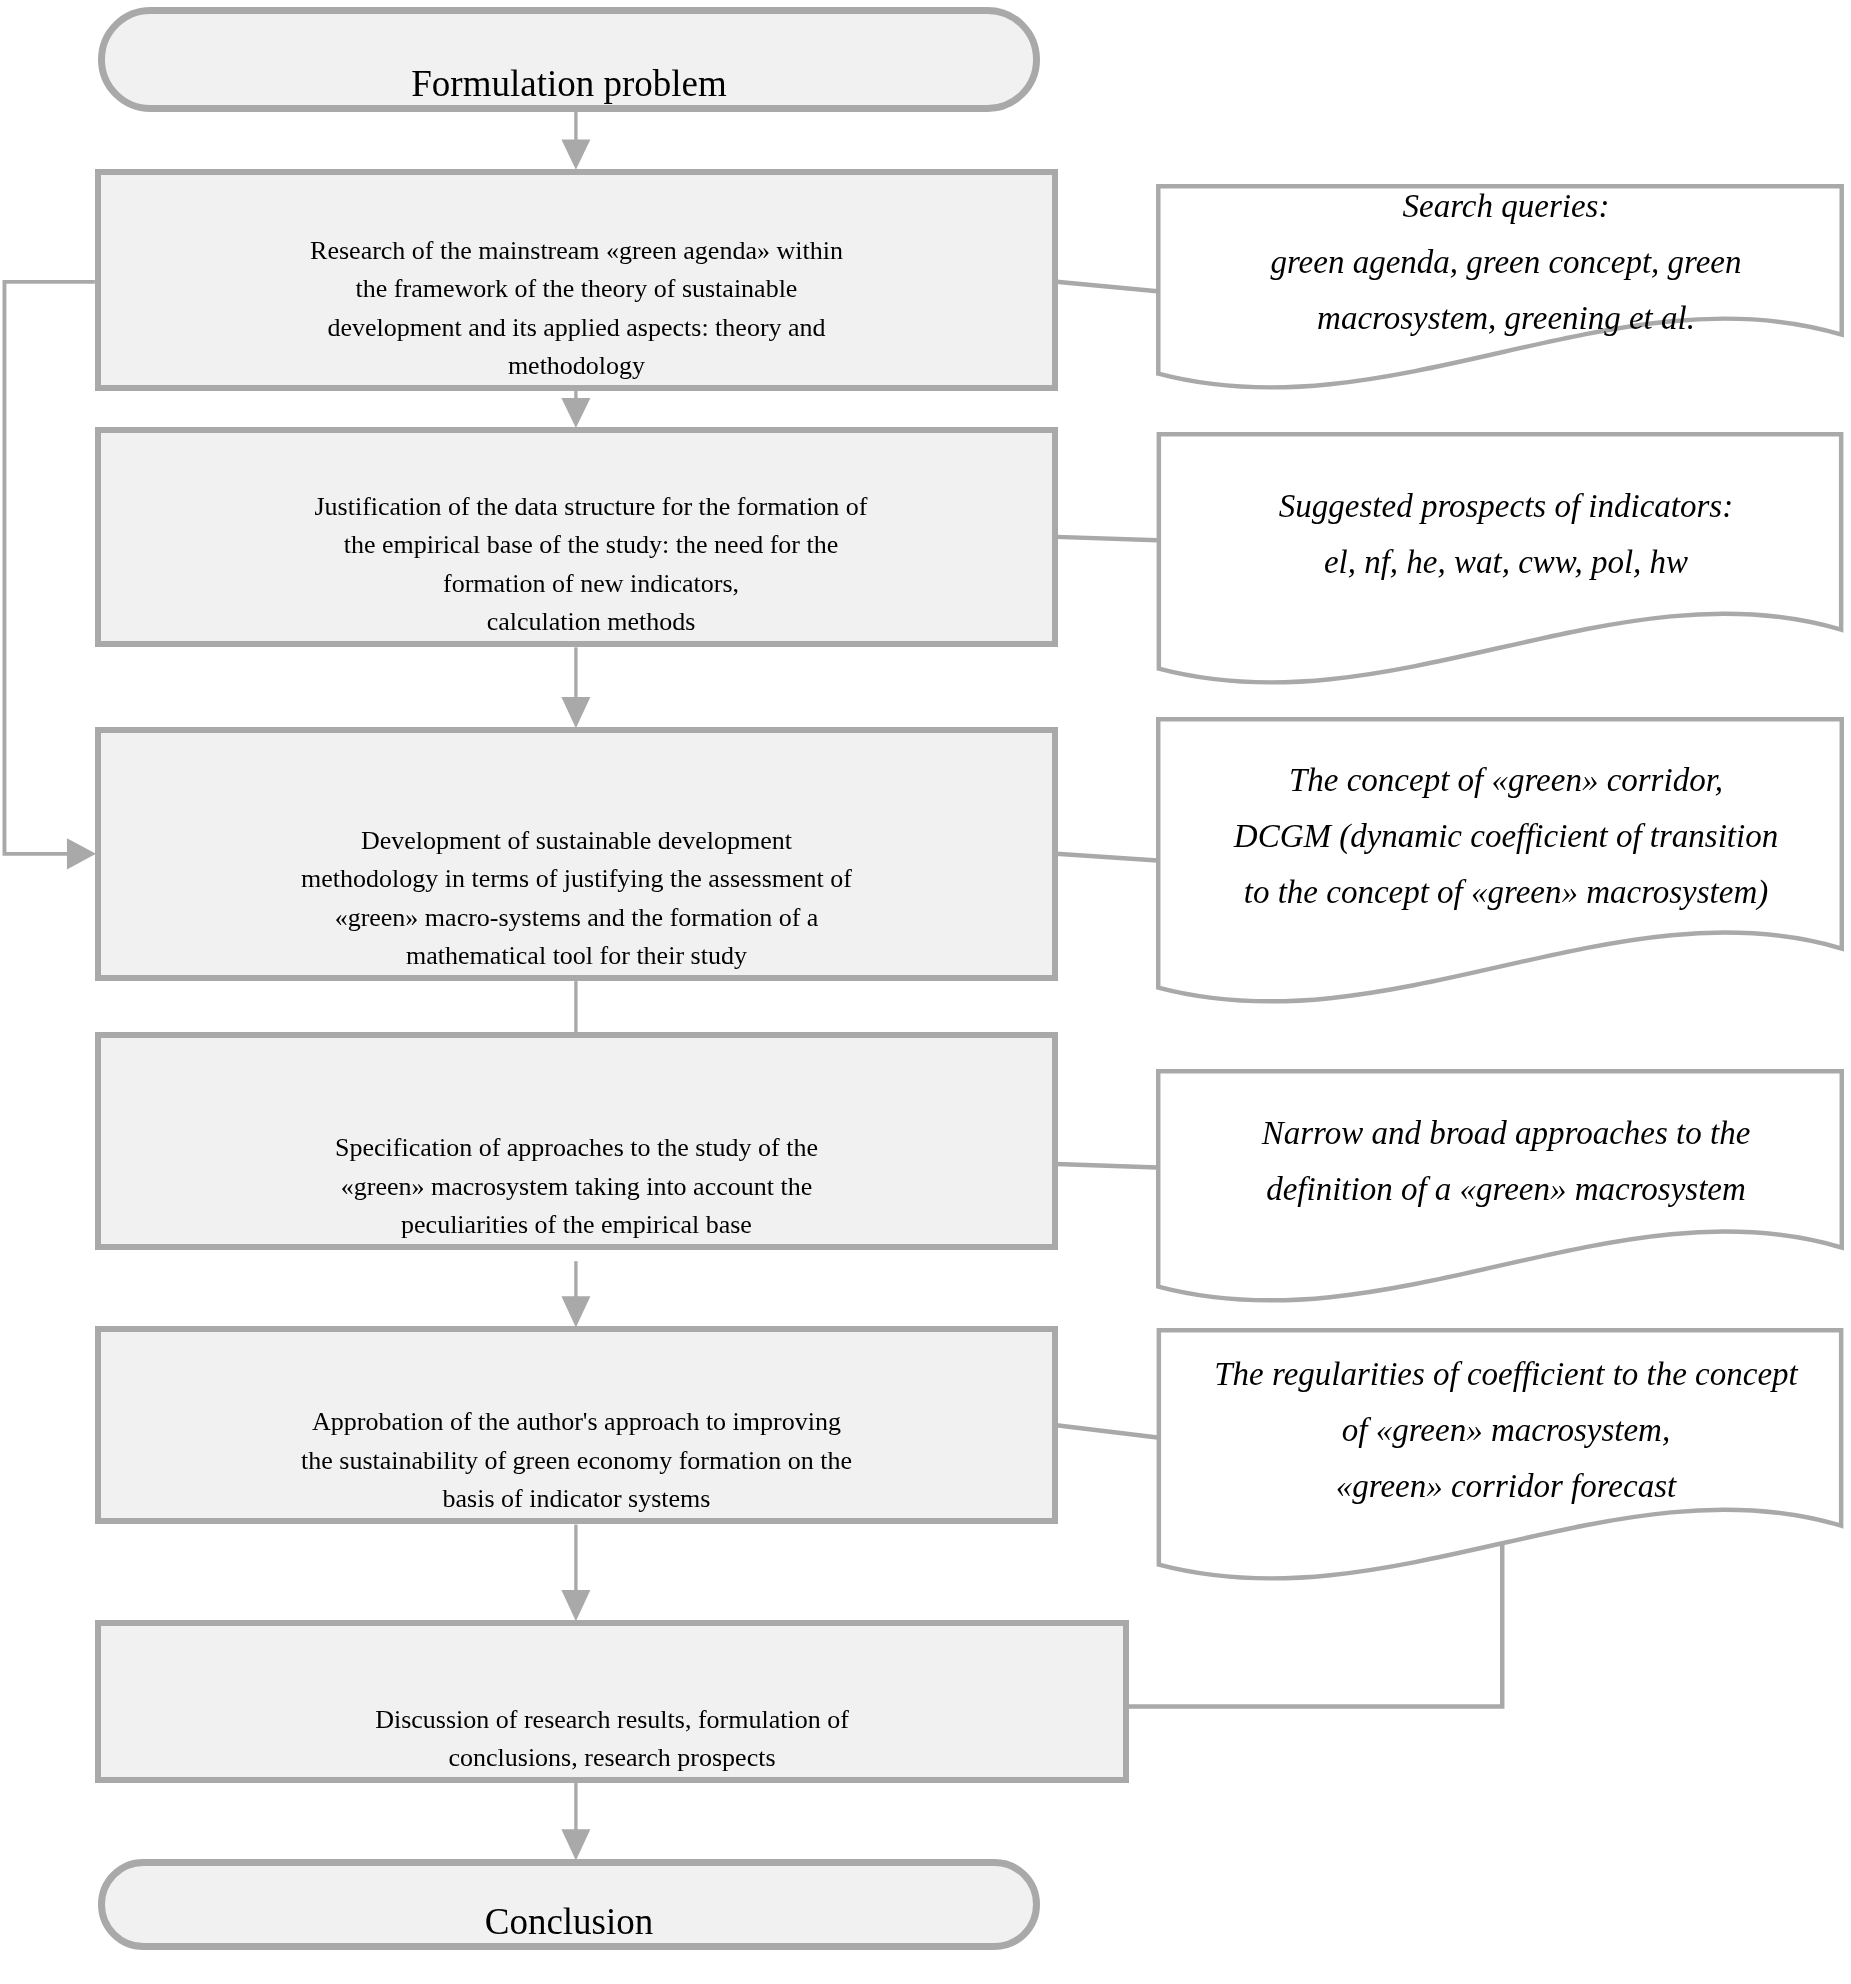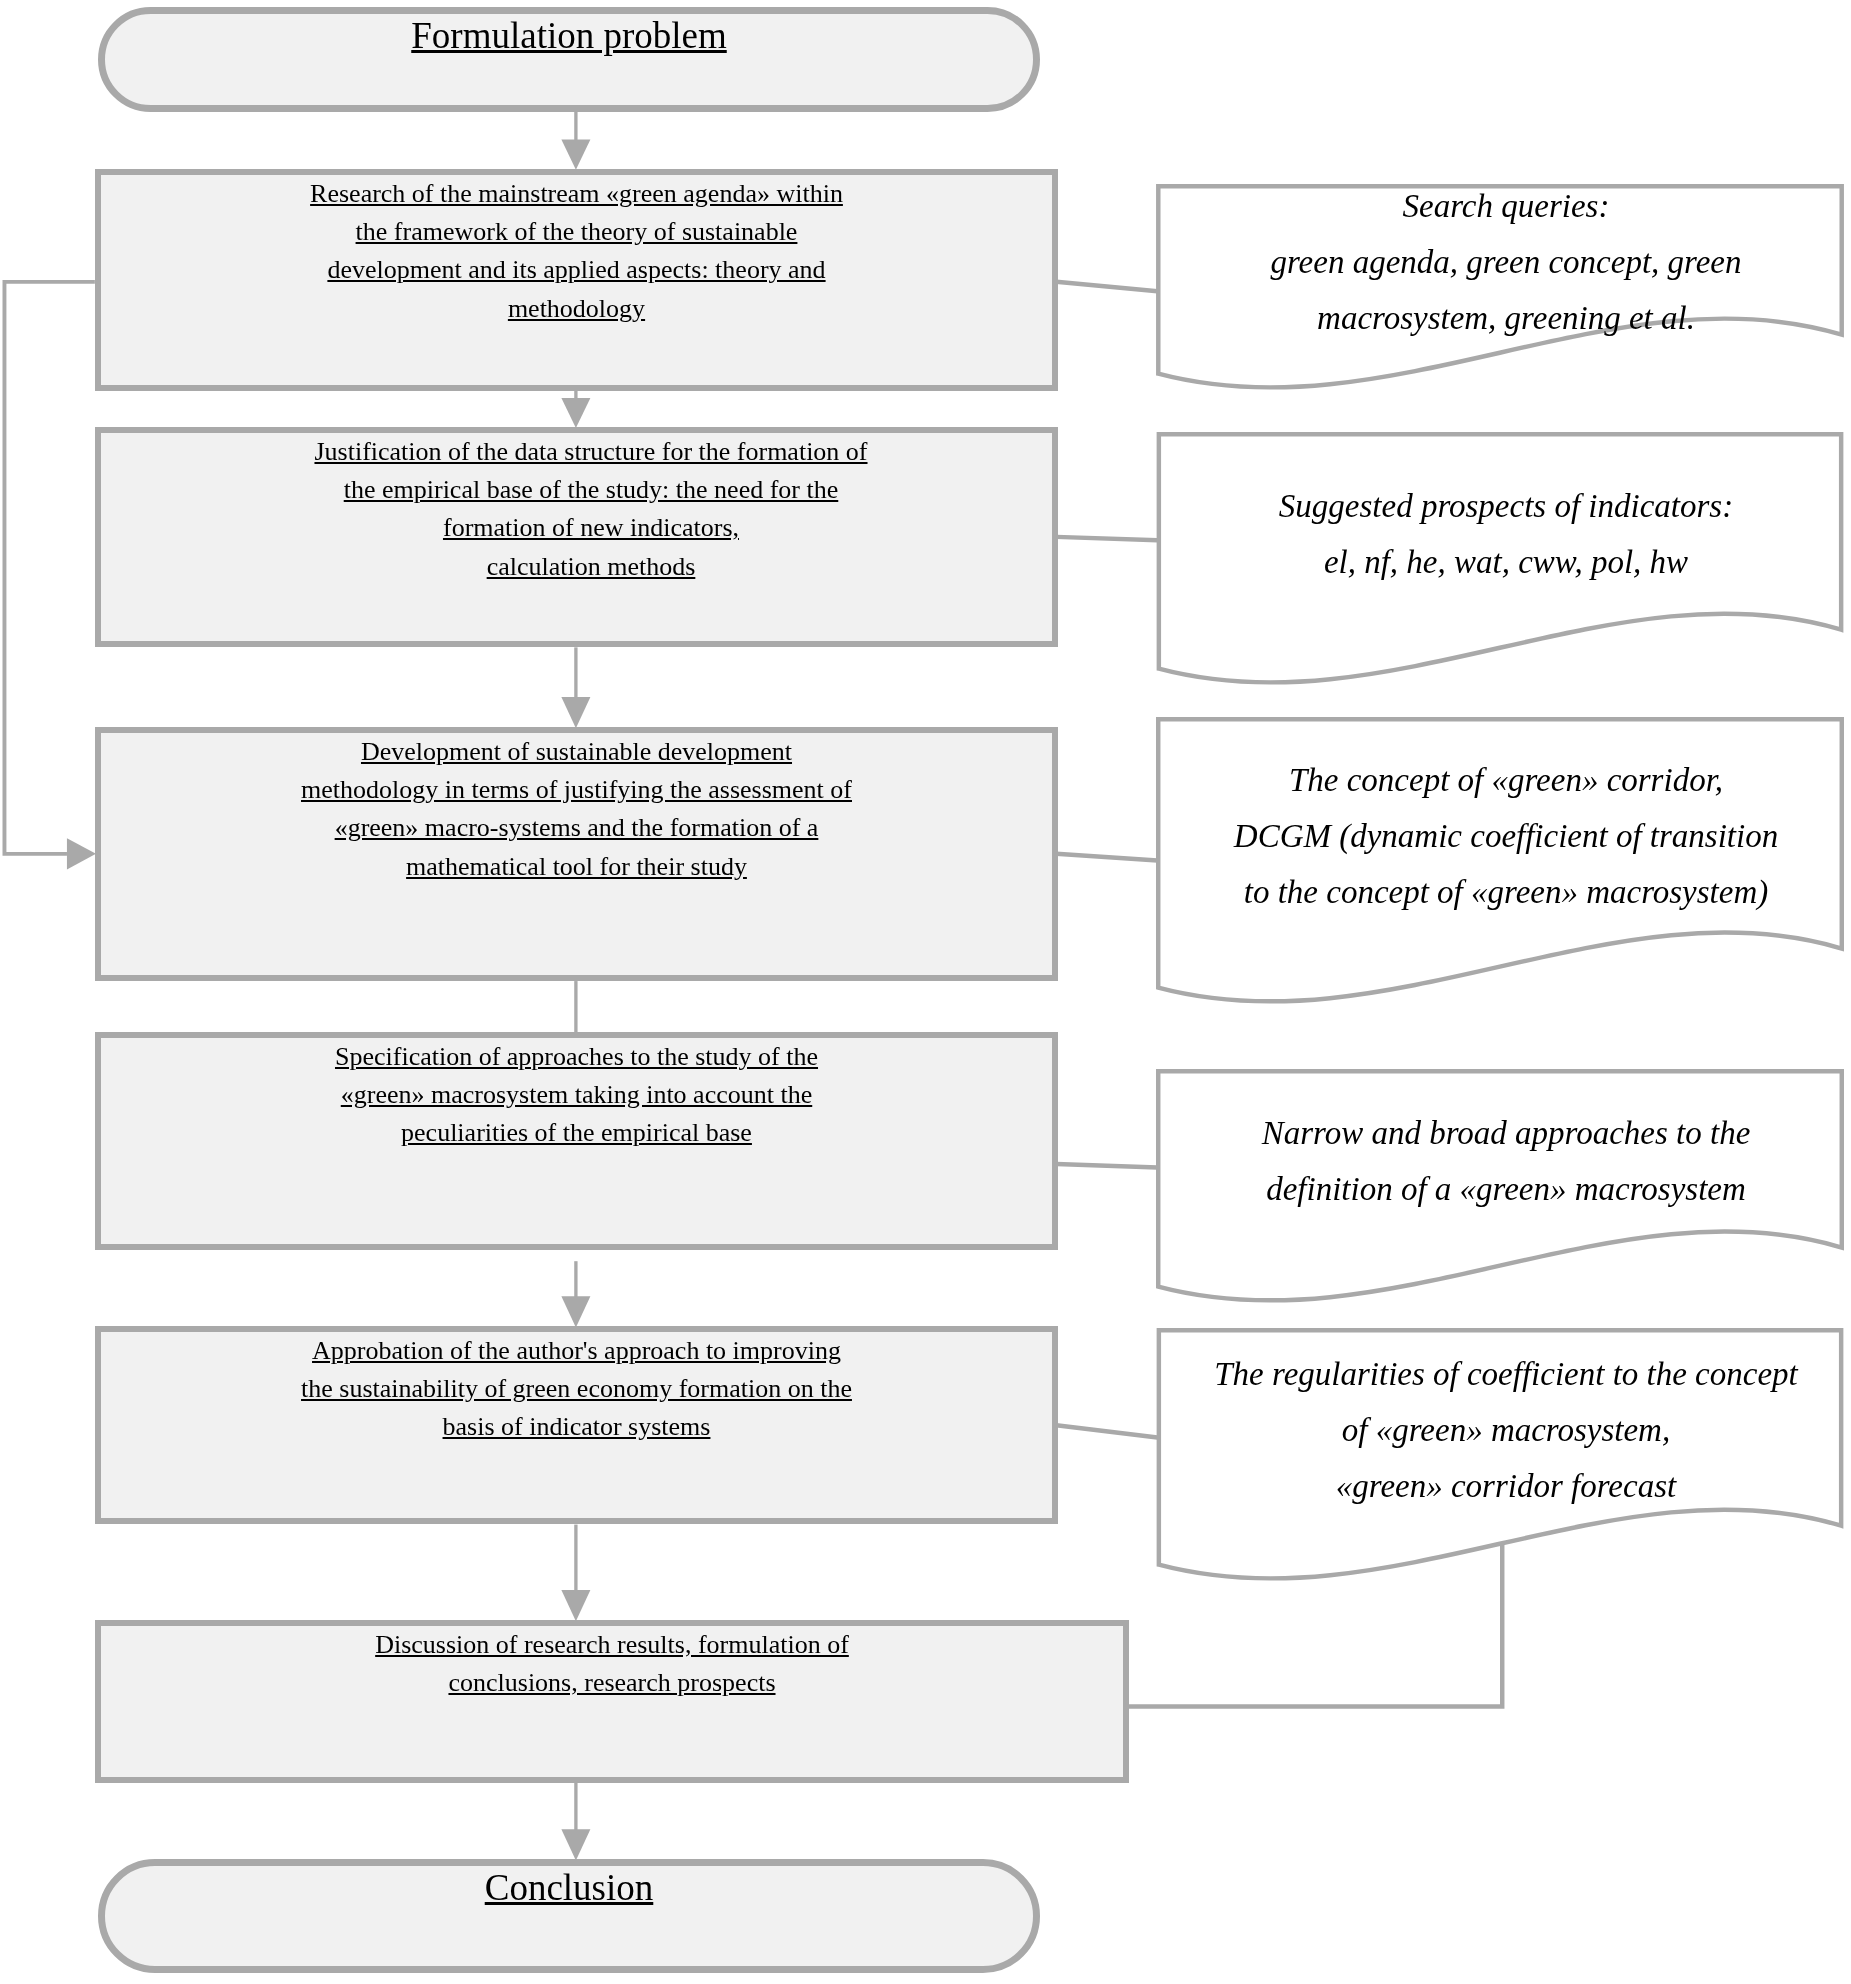--- a/index.html
+++ b/index.html
@@ -15,24 +15,23 @@
   #connectors{
     position:absolute;
     left:0;top:0;
     z-index:1;
   }
   .node{
     position:absolute;
     z-index:2;
     box-sizing:border-box;
     display:flex;
-    align-items:flex-start;
+    align-items:flex-end;
     justify-content:center;
     text-align:center;
-    text-decoration:underline;
   }
   .terminator{
     background:#f1f1f1;
     border:7.3px solid #a9a9a9;
     font-size:37px;
   }
   .process{
     background:#f1f1f1;
     border:6.1px solid #a9a9a9;
     font-size:26px;
@@ -156,21 +155,21 @@
     <span class="label">Approbation of the author's approach to improving
 the sustainability of green economy formation on the
 basis of indicator systems</span>
   </div>
 
   <div class="node process" style="left:95px;top:1620px;width:1034px;height:163px;">
     <span class="label">Discussion of research results, formulation of
 conclusions, research prospects</span>
   </div>
 
-  <div class="node terminator" style="left:98px;top:1859px;width:942px;height:114px;border-radius:60px;">
+  <div class="node terminator" style="left:98px;top:1859px;width:942px;height:91px;border-radius:60px;">
     <span class="label">Conclusion</span>
   </div>
 
   <div class="note" style="left:1156px;top:184px;width:688px;height:212px;">
     <svg width="688" height="212" viewBox="0 0 1233 380">
       <path d="M 4 4 L 1229 4 L 1229 270 C 826 150, 420 450, 4 340 Z" fill="#ffffff" stroke="#a9a9a9" stroke-width="8"></path>
     </svg>
     <div class="label">Search queries:
 green agenda, green concept, green
 macrosystem, greening et al.</div>

